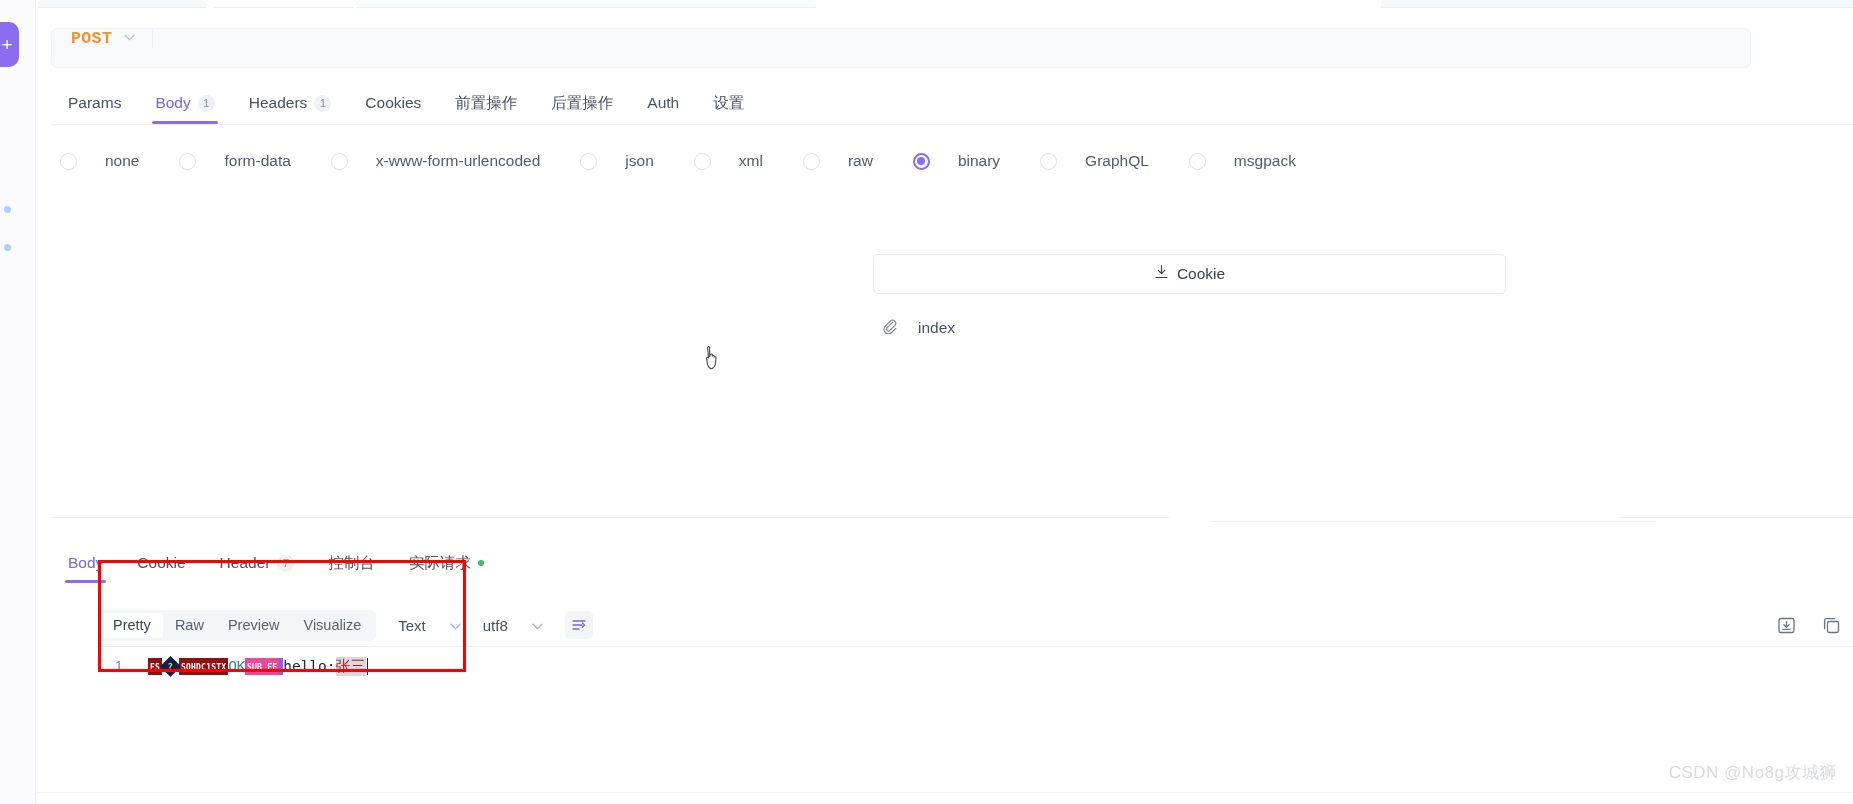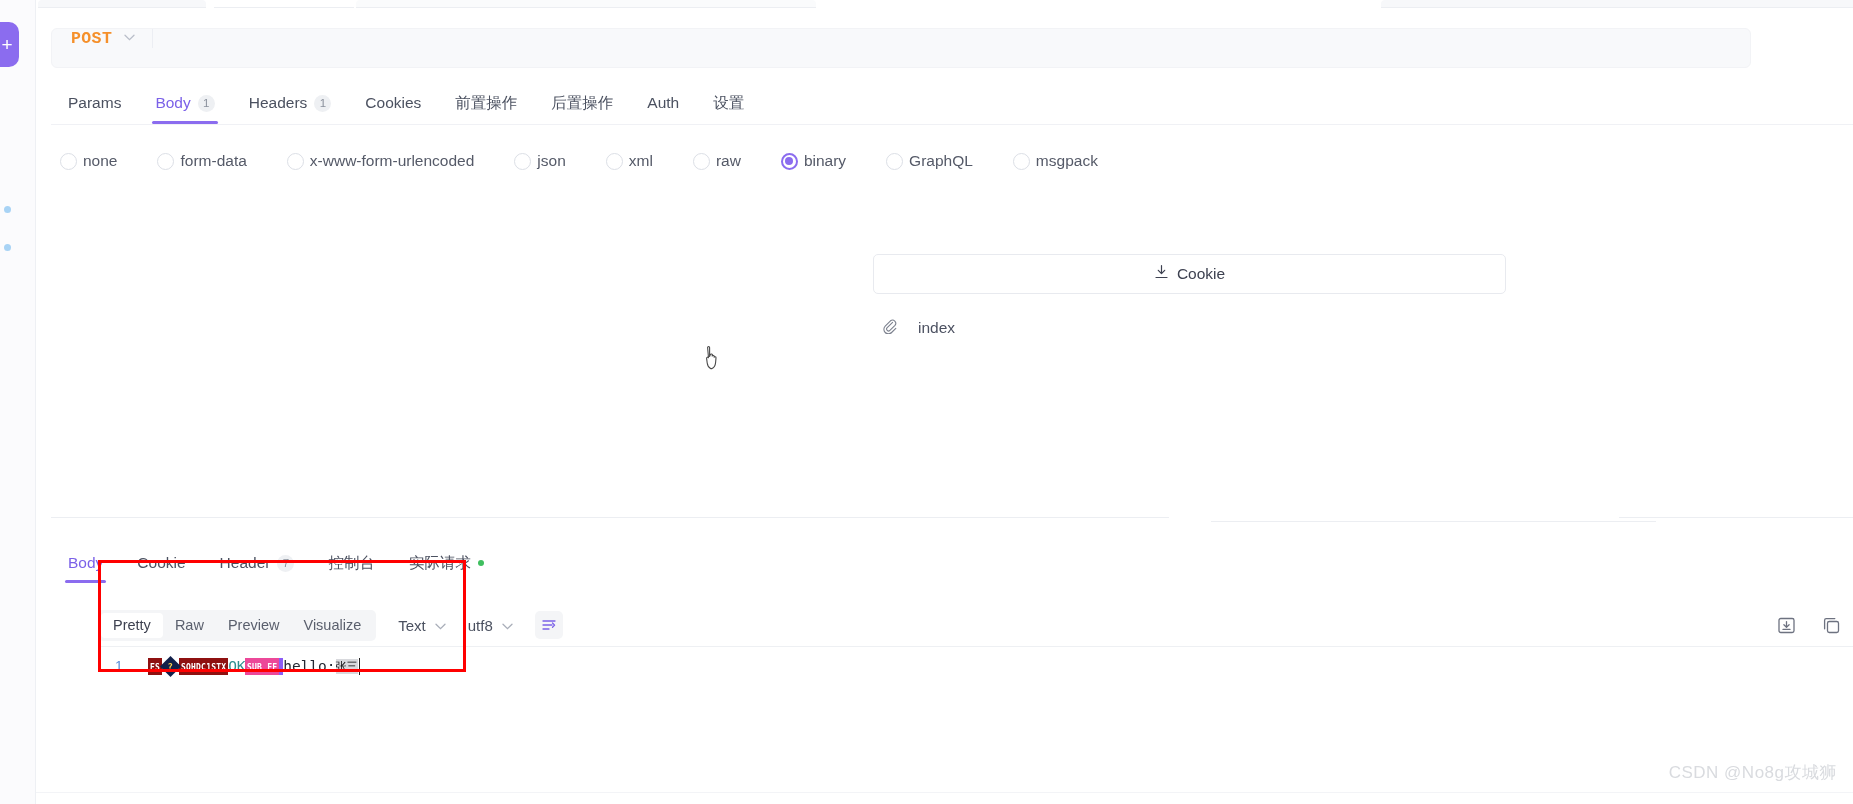--- a/index.html
+++ b/index.html
@@ -99,21 +99,21 @@
     position: absolute; left: 15px; top: 124px; right: 0; height: 1px;
     background: #f0f1f5;
   }
 
   
   .radio-row {
     position: absolute; left: 15px; top: 141px; right: 0; height: 40px;
     display: flex; align-items: center;
   }
   .radio-item {
-    display: flex; align-items: center; gap: 6px;
+    display: flex; align-items: center; gap: 28px;
     margin-right: 22px; padding: 0 9px; cursor: pointer;
   }
   .radio-mark {
     width: 17px; height: 17px; border-radius: 50%;
     border: 1.5px solid #dcdfe6; background: #fff;
     display: inline-block; position: relative; flex: none;
   }
   .radio-item.selected .radio-mark { border-color: #8b6cef; border-width: 2px; }
   .radio-item.selected .radio-mark::after {
     content: ""; position: absolute; left: 50%; top: 50%;
@@ -178,21 +178,21 @@
   .seg-group {
     display: flex; align-items: center;
     background: #f4f5f7; border-radius: 5px; padding: 3px; height: 31px;
   }
   .seg-btn {
     padding: 0 12px; height: 25px; display: flex; align-items: center;
     font-size: 14.5px; color: #5a5f6d; border-radius: 4px; cursor: pointer;
   }
   .seg-btn.active { background: #fff; color: #3d4150; }
   .dropdown {
-    display: flex; align-items: center; gap: 9px;
+    display: flex; align-items: center; gap: 24px;
     margin-left: 22px; cursor: pointer;
   }
   .dropdown .dd-label { font-size: 15px; color: #4b5160; }
   .fmt-btn {
     margin-left: 22px; width: 28px; height: 28px; border-radius: 5px;
     background: #f4f5f7; display: flex; align-items: center; justify-content: center;
     cursor: pointer;
   }
 
   
@@ -233,21 +233,21 @@
     transform: rotate(45deg); display: inline-flex;
     align-items: center; justify-content: center; margin: 0 1px;
   }
   .diamond span {
     transform: rotate(-45deg); font-size: 9px; font-weight: bold;
     font-family: "DejaVu Sans Mono", monospace;
   }
   .ok { color: #2e8f8f; font-size: 14.5px; letter-spacing: -.3px; }
   .plain { color: #242833; font-size: 14.5px; }
   .sel {
-    background: #d8d9dd; color: #000000; font-size: 11px;
+    background: #d8d9dd; color: #b91c1c; font-size: 15px;
     font-family: "DejaVu Sans Mono", monospace;
   }
   .caret-bar {
     display: inline-block; width: 1.5px; height: 17px;
     background: #222; margin-left: 1px;
   }
 
   
   .annot-rect {
     position: absolute; left: 62px; top: 560px;

